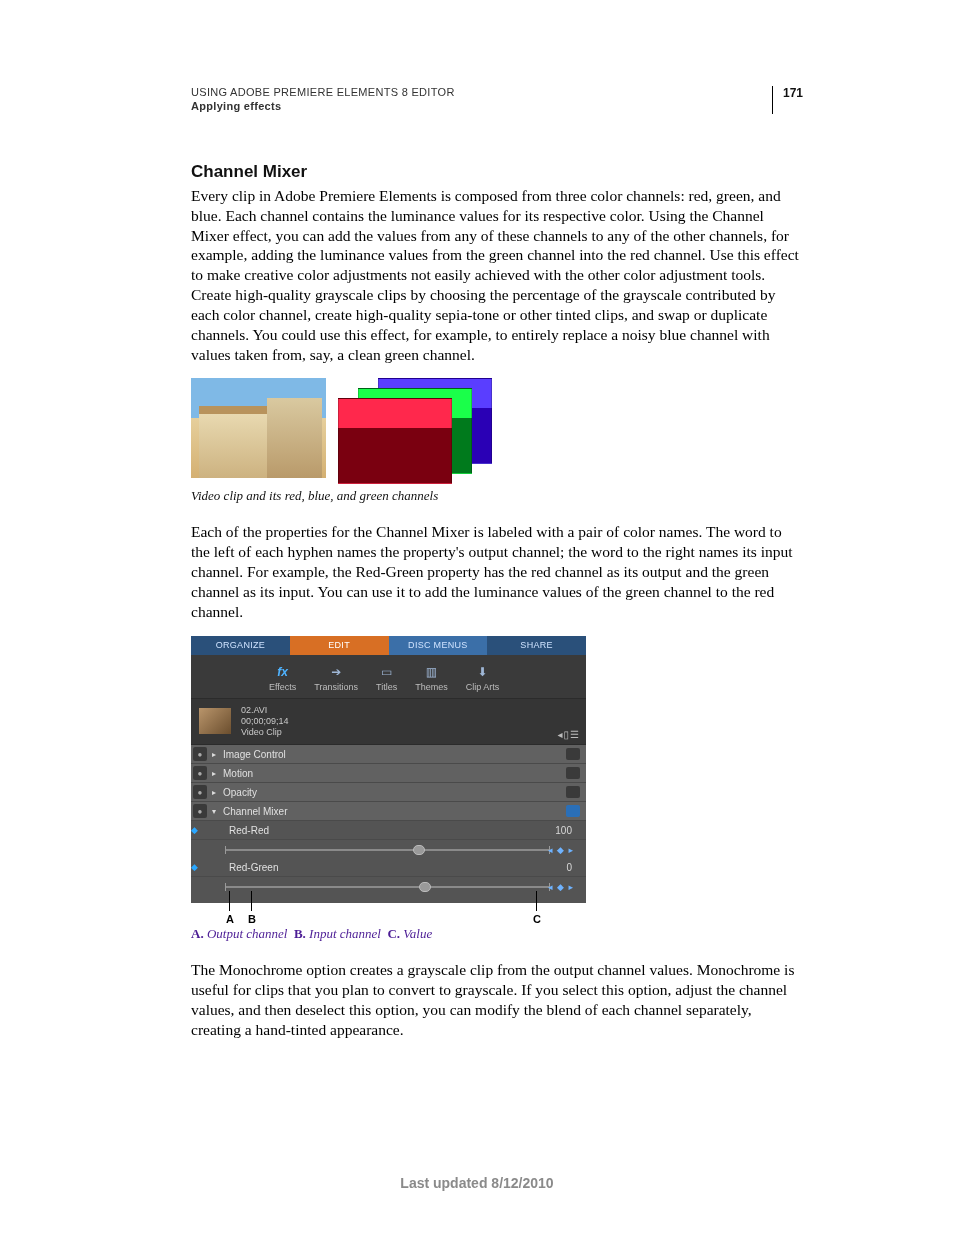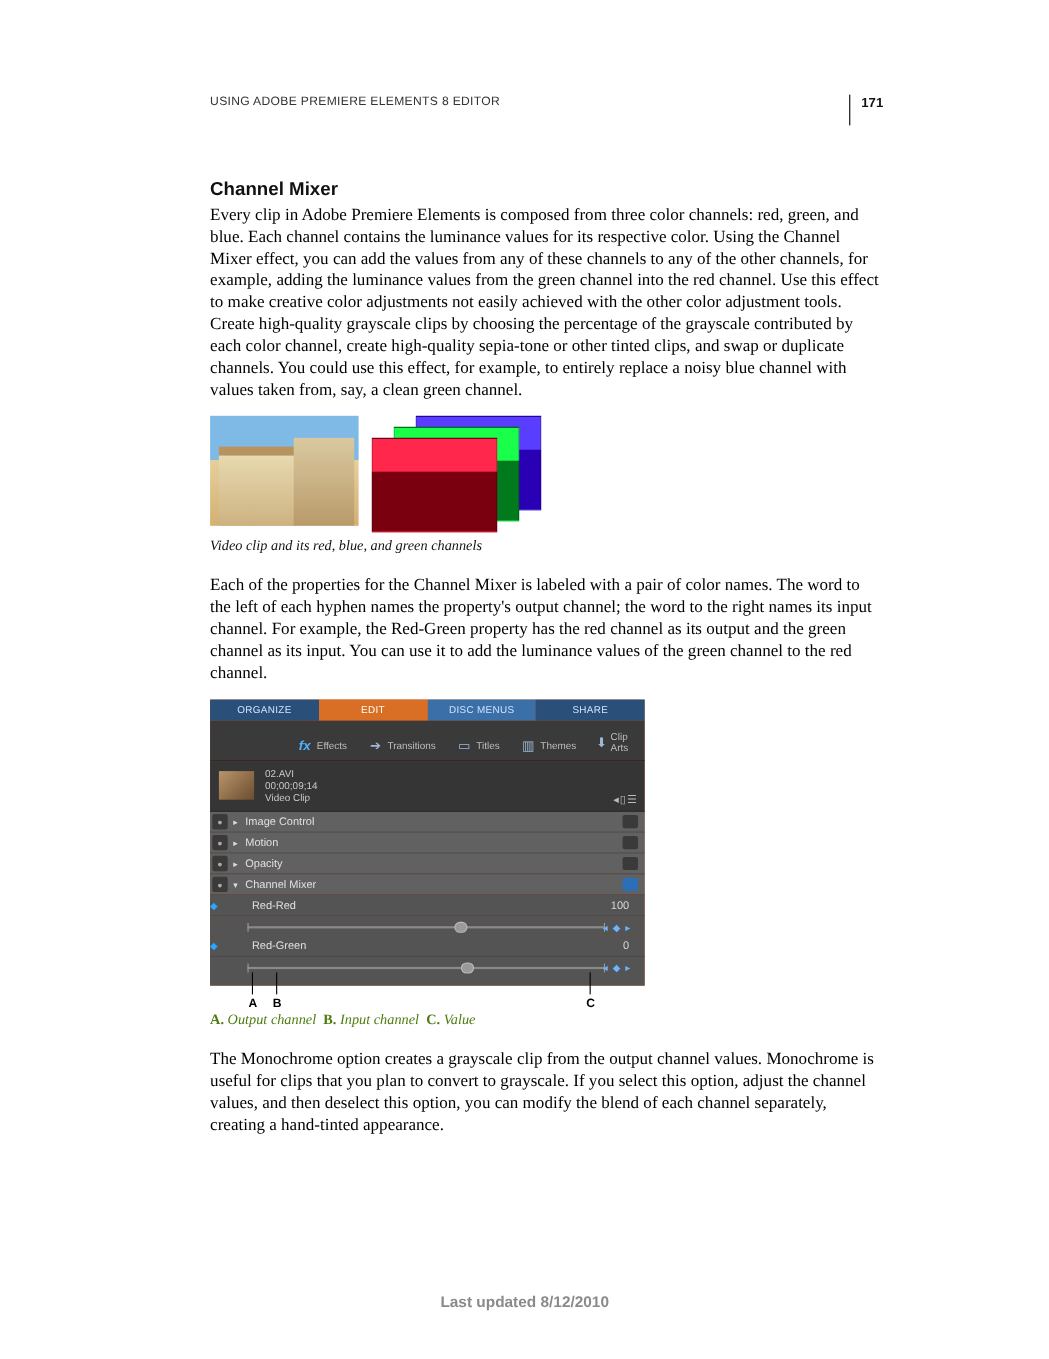--- a/index.html
+++ b/index.html
@@ -124,21 +124,21 @@
   .tabs .share    { background:#2a507a; color:#cfe3ff; }
 
   .toolbar {
     background:#3a3a3a;
     display:flex;
     gap:18px;
     padding:10px 14px 6px 78px;
     align-items:flex-end;
     border-bottom:1px solid #2b2b2b;
   }
-  .tool { display:flex; flex-direction:row; align-items:center; gap:3px; color:#bdbdbd; font-size:9px; }
+  .tool { display:flex; flex-direction:column; align-items:center; gap:3px; color:#bdbdbd; font-size:9px; }
   .tico { width:16px; height:14px; display:flex; align-items:center; justify-content:center; font-size:12px; color:#9fb7d6; }
   .tico.fx { color:#4fb3ff; font-style:italic; font-weight:bold; }
   .tico.box { color:#9fb7d6; }
   .tool-sel { position:relative; }
   .tool-sel::before {
     content:""; position:absolute; left:-10px; top:-6px; width:36px; height:34px;
     background:#2d2d2d; border-radius:3px; z-index:-1;
   }
 
   .clipbar {
@@ -178,40 +178,41 @@
     font-family:"Myriad Pro","Helvetica Neue",Arial,sans-serif;
     font-size:11px; font-weight:700; color:#000;
   }
   .cl-line { position:absolute; width:1px; background:#000; }
   .cl-lbl { position:absolute; top:10px; }
 
   .caption2 {
     font-style: italic; font-size: 13px; color:#111; margin:4px 0 0 0;
   }
   .legend {
-    font-size: 13px; color:#4d7c0f; margin:1px 0 18px 0;
+    font-size: 13px; color:#4c1d95; margin:1px 0 18px 0;
   }
   .legend b { font-weight:700; font-style:normal; }
   .legend span { font-style: italic; }
 
   .footer {
     position:absolute; bottom:44px; left:0; right:0;
     text-align:center;
     font-family:"Myriad Pro","Helvetica Neue",Arial,sans-serif;
     font-weight:700; color:#8a8a8a; font-size:14px;
   }
 </style>
 </head>
 <body>
 
 <div class="page">
 
   <div class="running-head">
     <div class="rh-text">
       <div>USING ADOBE PREMIERE ELEMENTS 8 EDITOR</div>
+      <div class="rh-sub">Applying effects</div>
     </div>
     <div class="page-num">171</div>
   </div>
 
   <h2 class="section-title">Channel Mixer</h2>
 
   <p class="body">Every clip in Adobe Premiere Elements is composed from three color channels: red, green, and blue. Each channel contains the luminance values for its respective color. Using the Channel Mixer effect, you can add the values from any of these channels to any of the other channels, for example, adding the luminance values from the green channel into the red channel. Use this effect to make creative color adjustments not easily achieved with the other color adjustment tools. Create high-quality grayscale clips by choosing the percentage of the grayscale contributed by each color channel, create high-quality sepia-tone or other tinted clips, and swap or duplicate channels. You could use this effect, for example, to entirely replace a noisy blue channel with values taken from, say, a clean green channel.</p>
 
   <div class="fig1">
     <div class="thumb orig">

